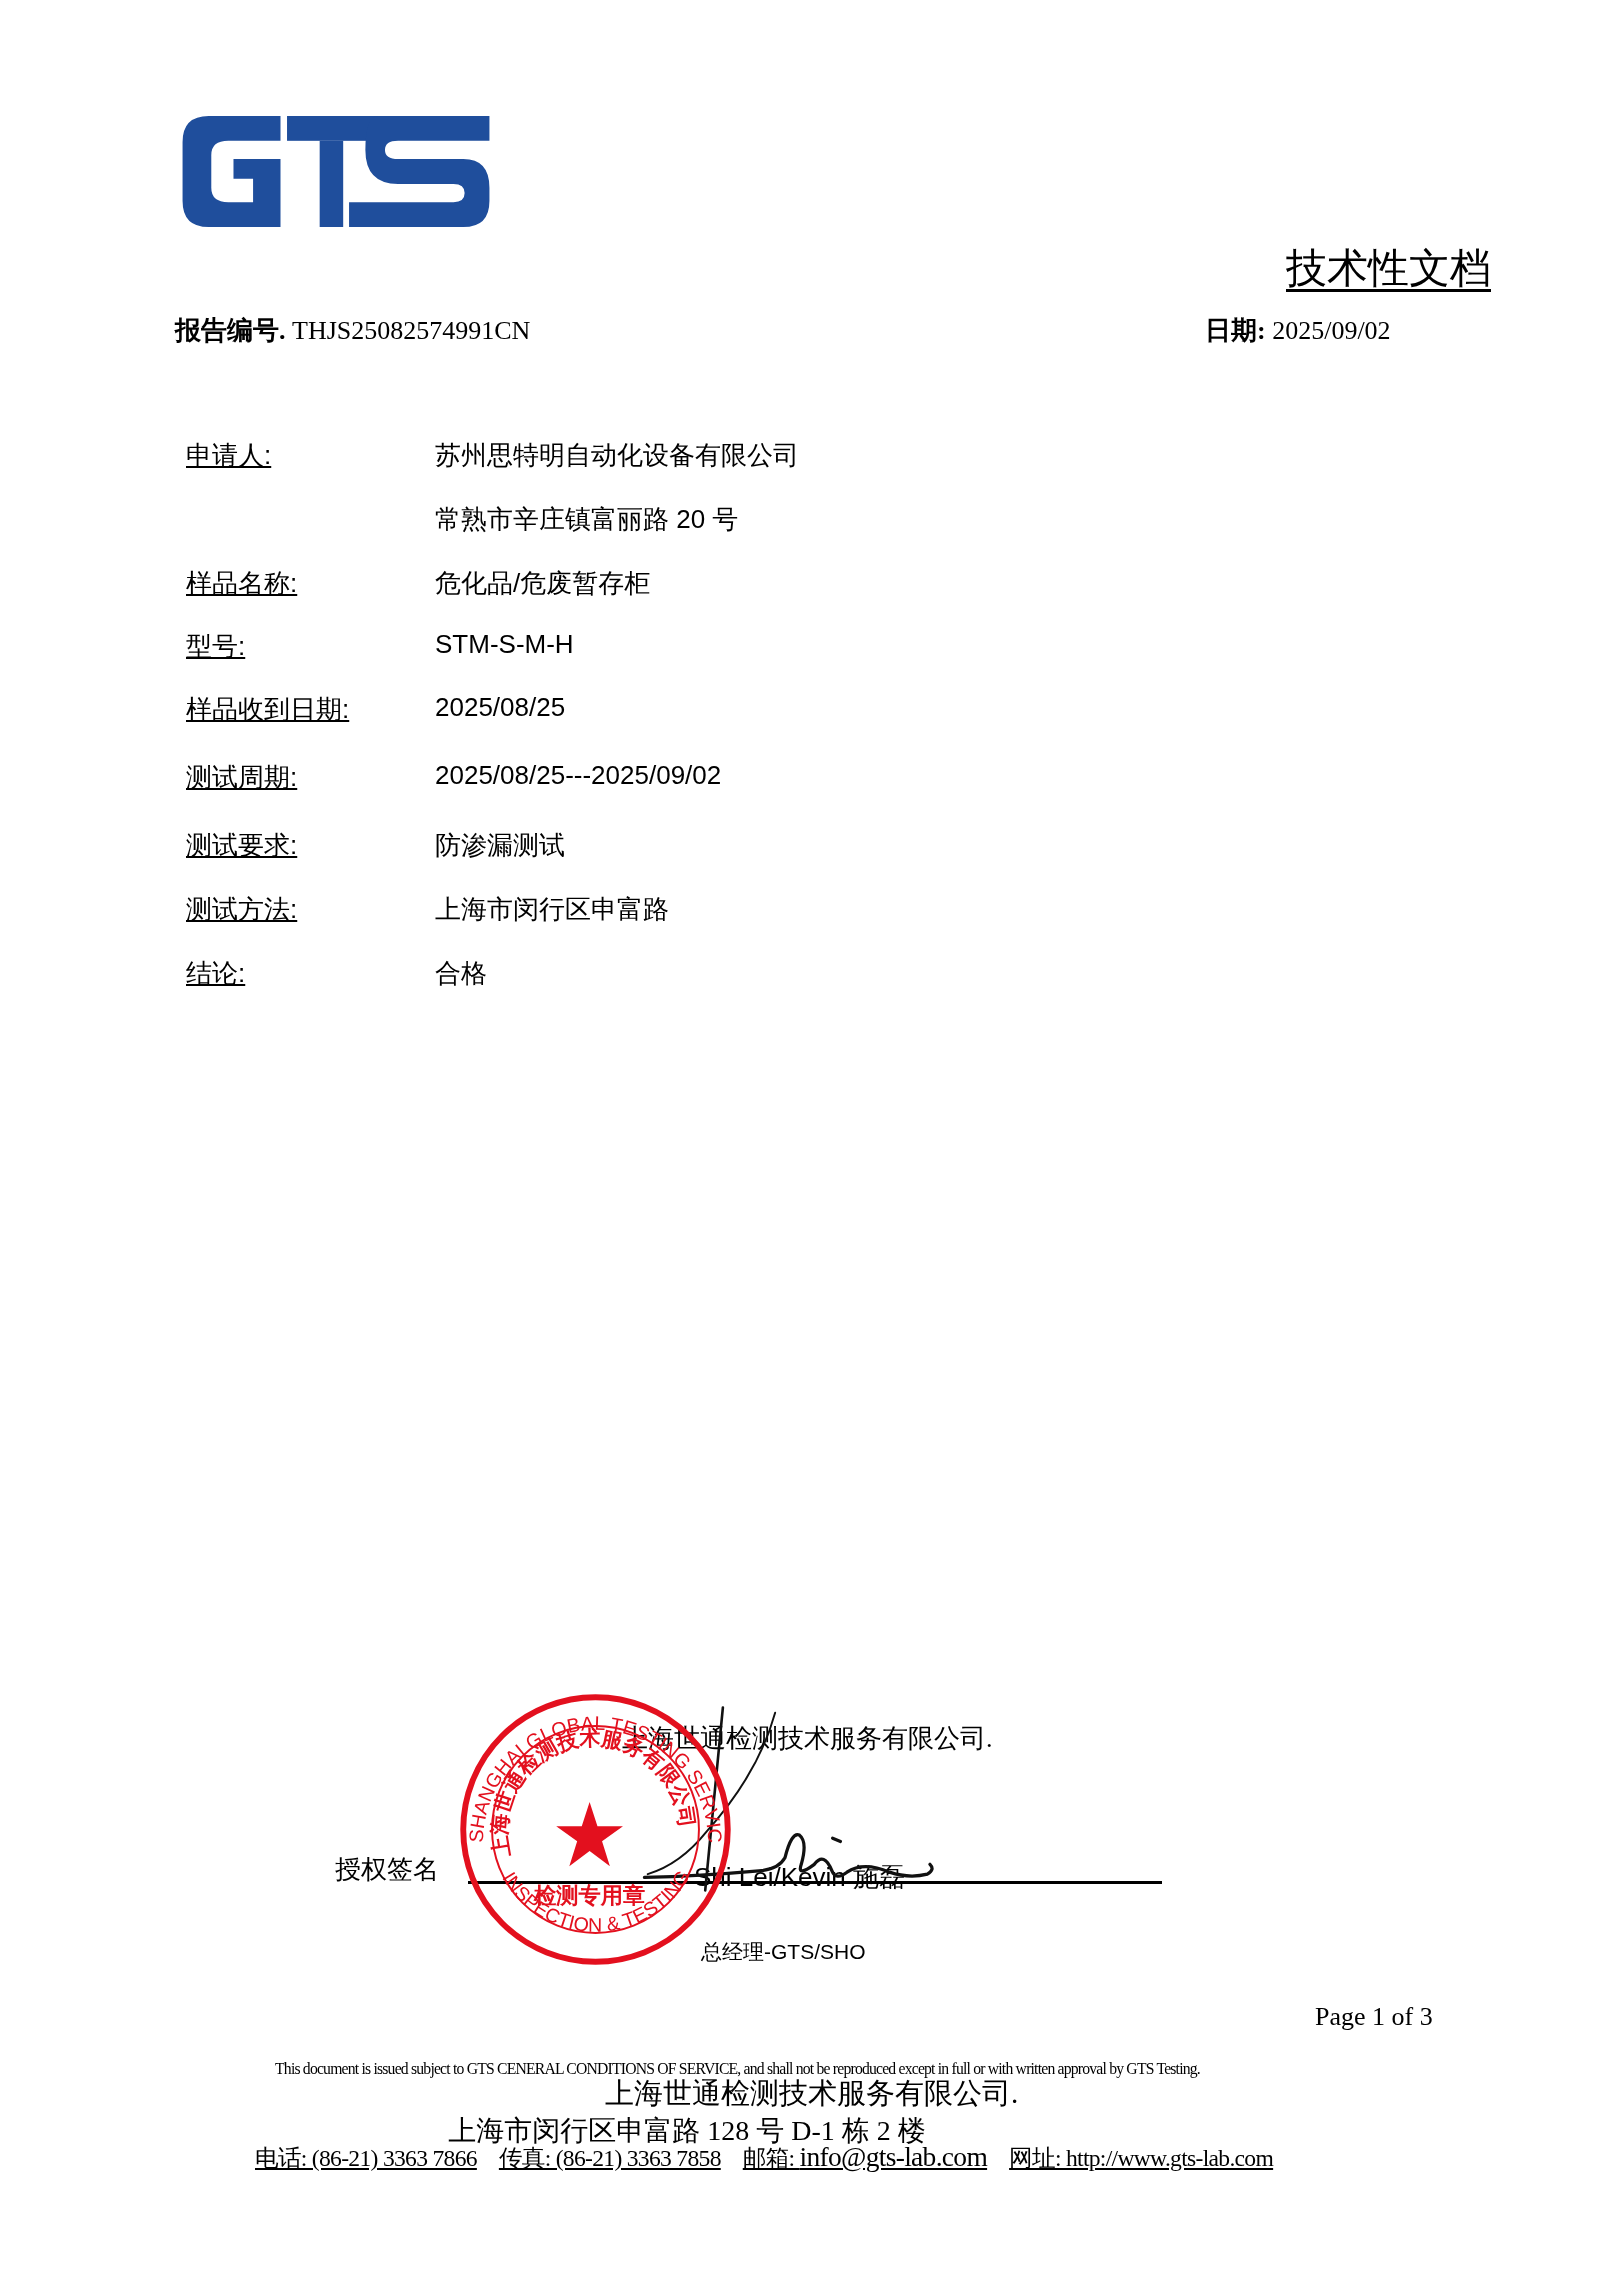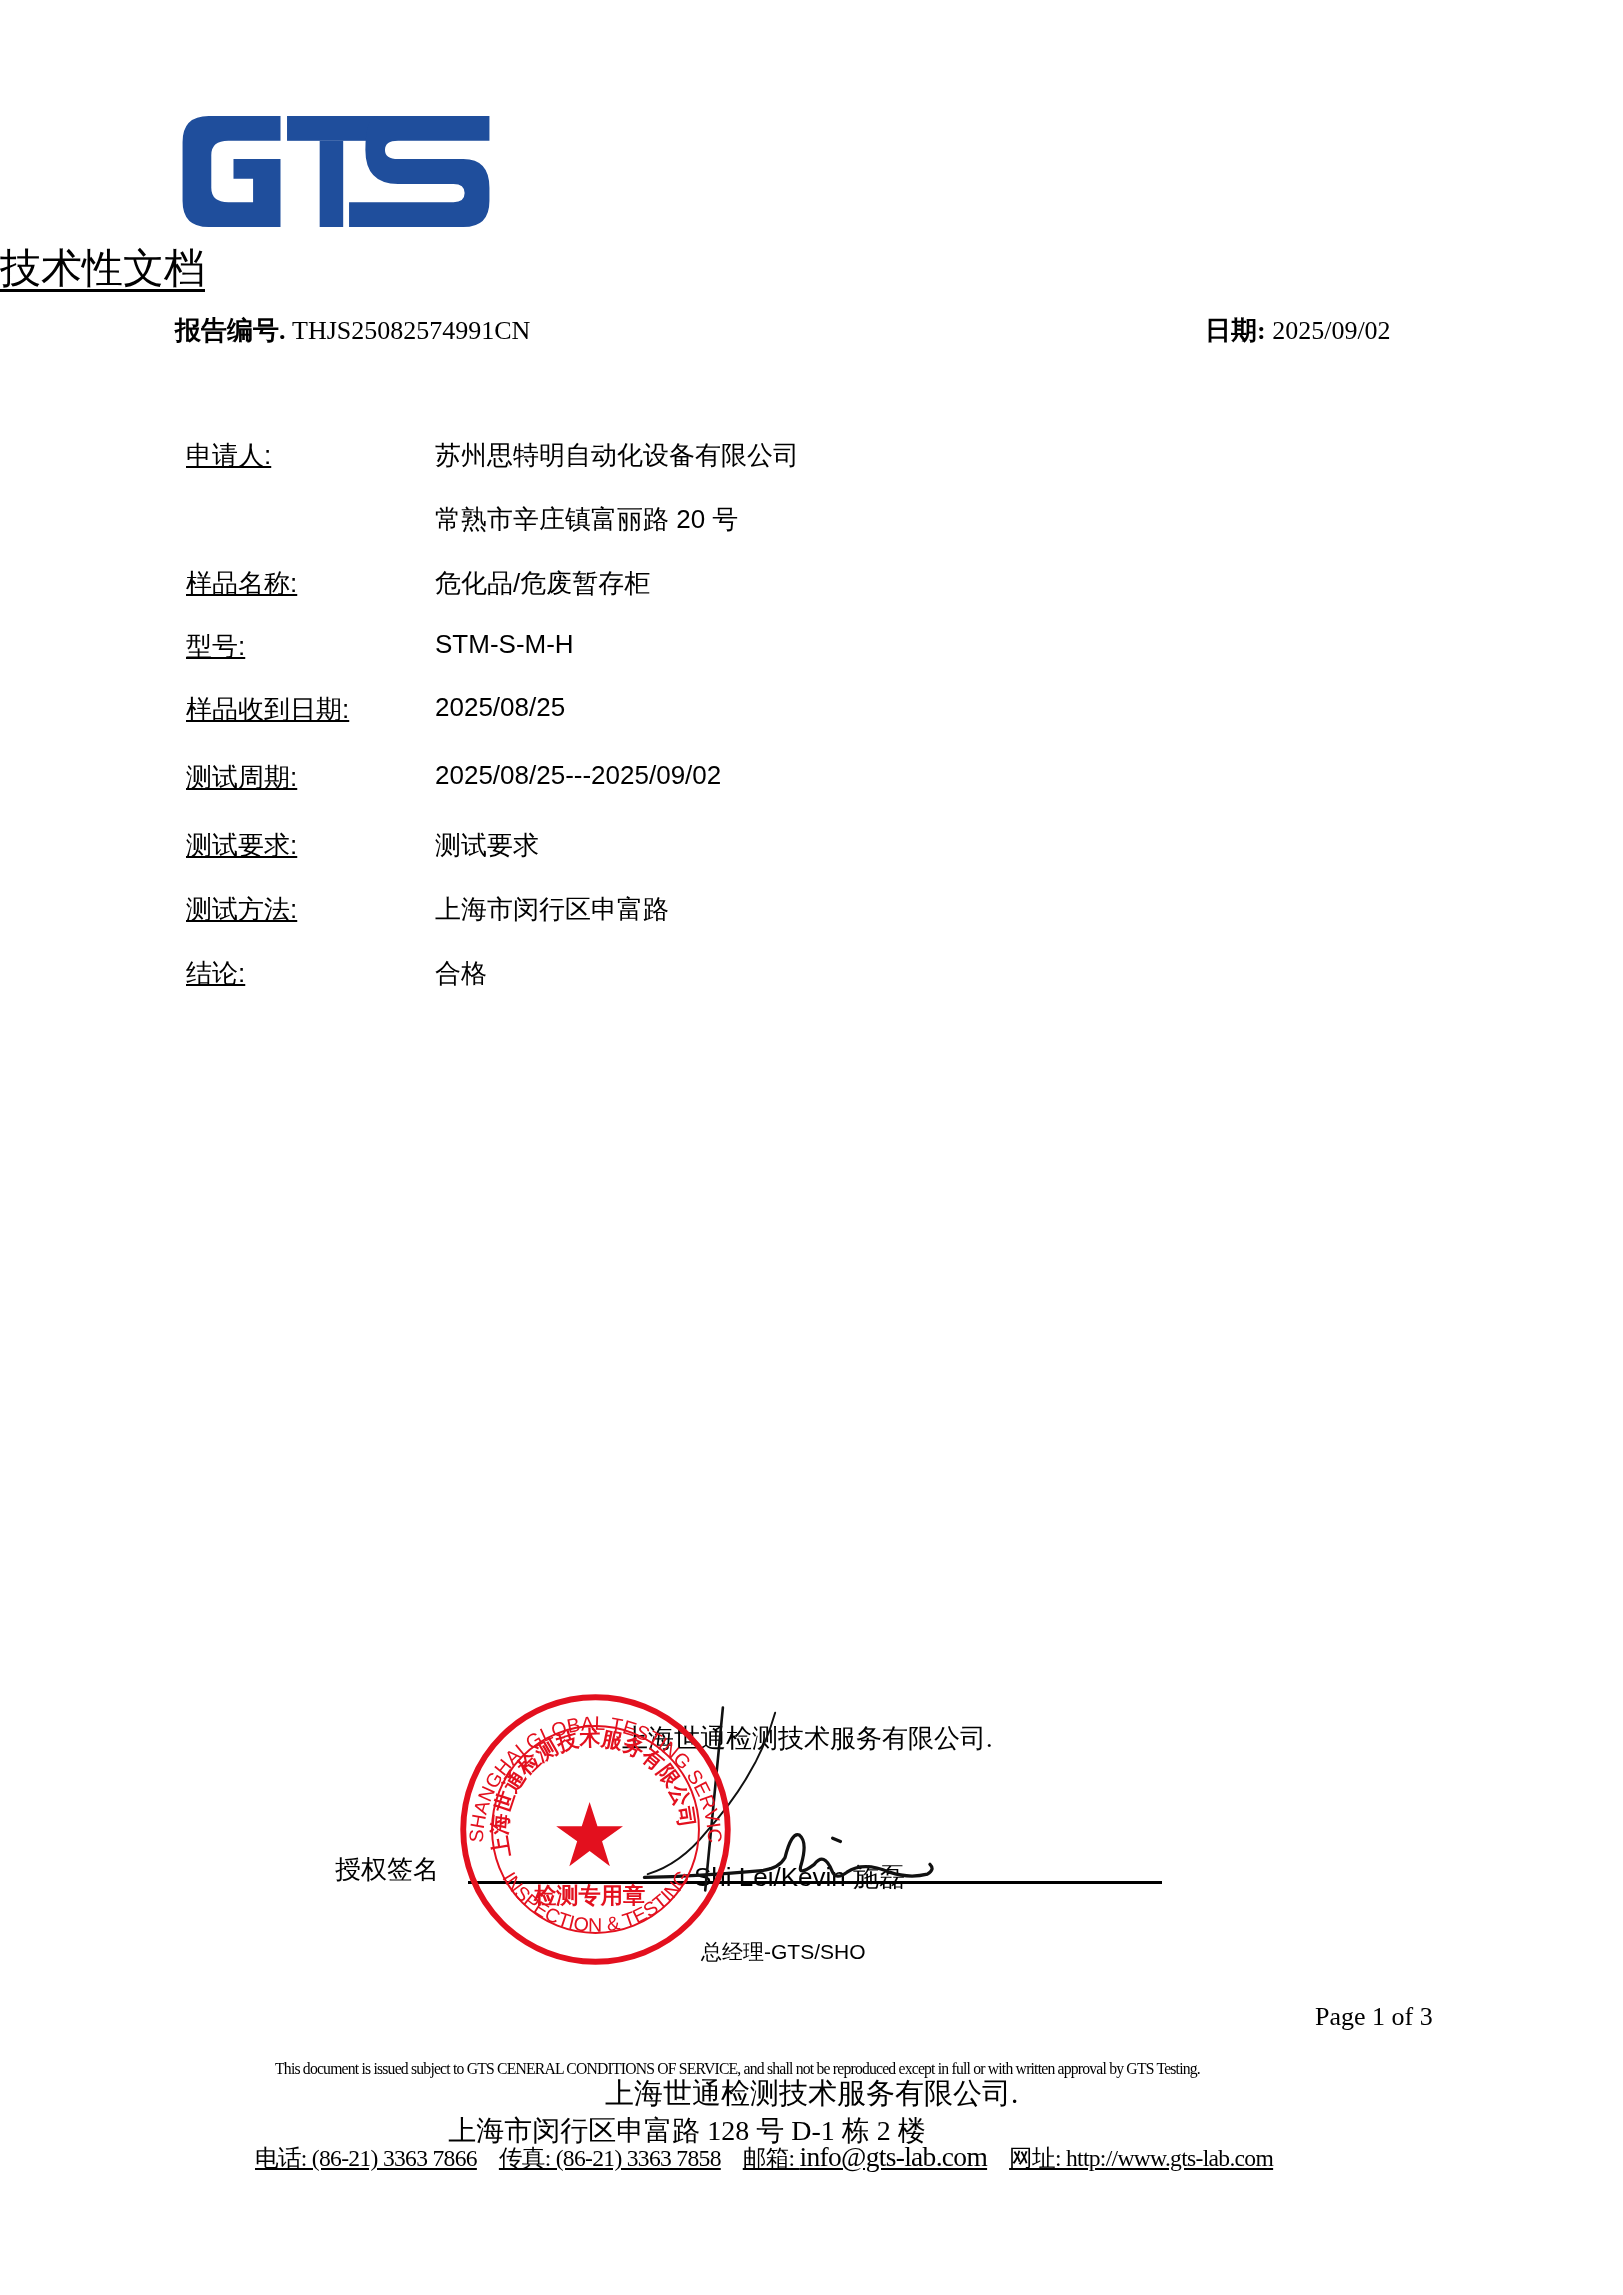--- a/index.html
+++ b/index.html
@@ -5,21 +5,21 @@
   html, body { margin: 0; padding: 0; background: #ffffff; }
   body { width: 1623px; height: 2295px; position: relative; overflow: hidden; color: #000; }
   .serif { font-family: "Liberation Serif", "DejaVu Serif", serif; }
   .sans { font-family: "Liberation Sans", "DejaVu Sans", sans-serif; }
   .abs { position: absolute; }
 
   
   .logo { left: 182px; top: 116px; width: 308px; height: 111px; }
 
   
-  .doc-title { left: 0; width: 1491px; top: 241px; text-align: left; font-size: 41px; }
+  .doc-title { left: 0; width: 1491px; top: 241px; text-align: right; font-size: 41px; }
   .doc-title span { text-decoration: underline; text-decoration-thickness: 3.3px; text-underline-offset: 6.5px; }
 
   .hdr-left { left: 175px; top: 313px; font-size: 26px; }
   .hdr-right { left: 1205px; top: 313px; font-size: 26px; }
   .b { font-weight: bold; }
 
   
   .info { left: 186px; top: 438px; width: 1178px; }
   .row { position: absolute; left: 0; font-size: 26px; white-space: nowrap; }
   .row .lbl { position: absolute; left: 0; font-family: "Liberation Sans", "DejaVu Sans", sans-serif; text-decoration: underline; }
@@ -93,21 +93,21 @@
   <div class="row" style="top:254px">
     <span class="lbl">样品收到日期:</span>
     <span class="val">2025/08/25</span>
   </div>
   <div class="row" style="top:322px">
     <span class="lbl">测试周期:</span>
     <span class="val">2025/08/25---2025/09/02</span>
   </div>
   <div class="row" style="top:390px">
     <span class="lbl">测试要求:</span>
-    <span class="val">测试要求</span>
+    <span class="val">防渗漏测试</span>
   </div>
   <div class="row" style="top:454px">
     <span class="lbl">测试方法:</span>
     <span class="val">上海市闵行区申富路</span>
   </div>
   <div class="row" style="top:518px">
     <span class="lbl">结论:</span>
     <span class="val">合格</span>
   </div>
 </div>

